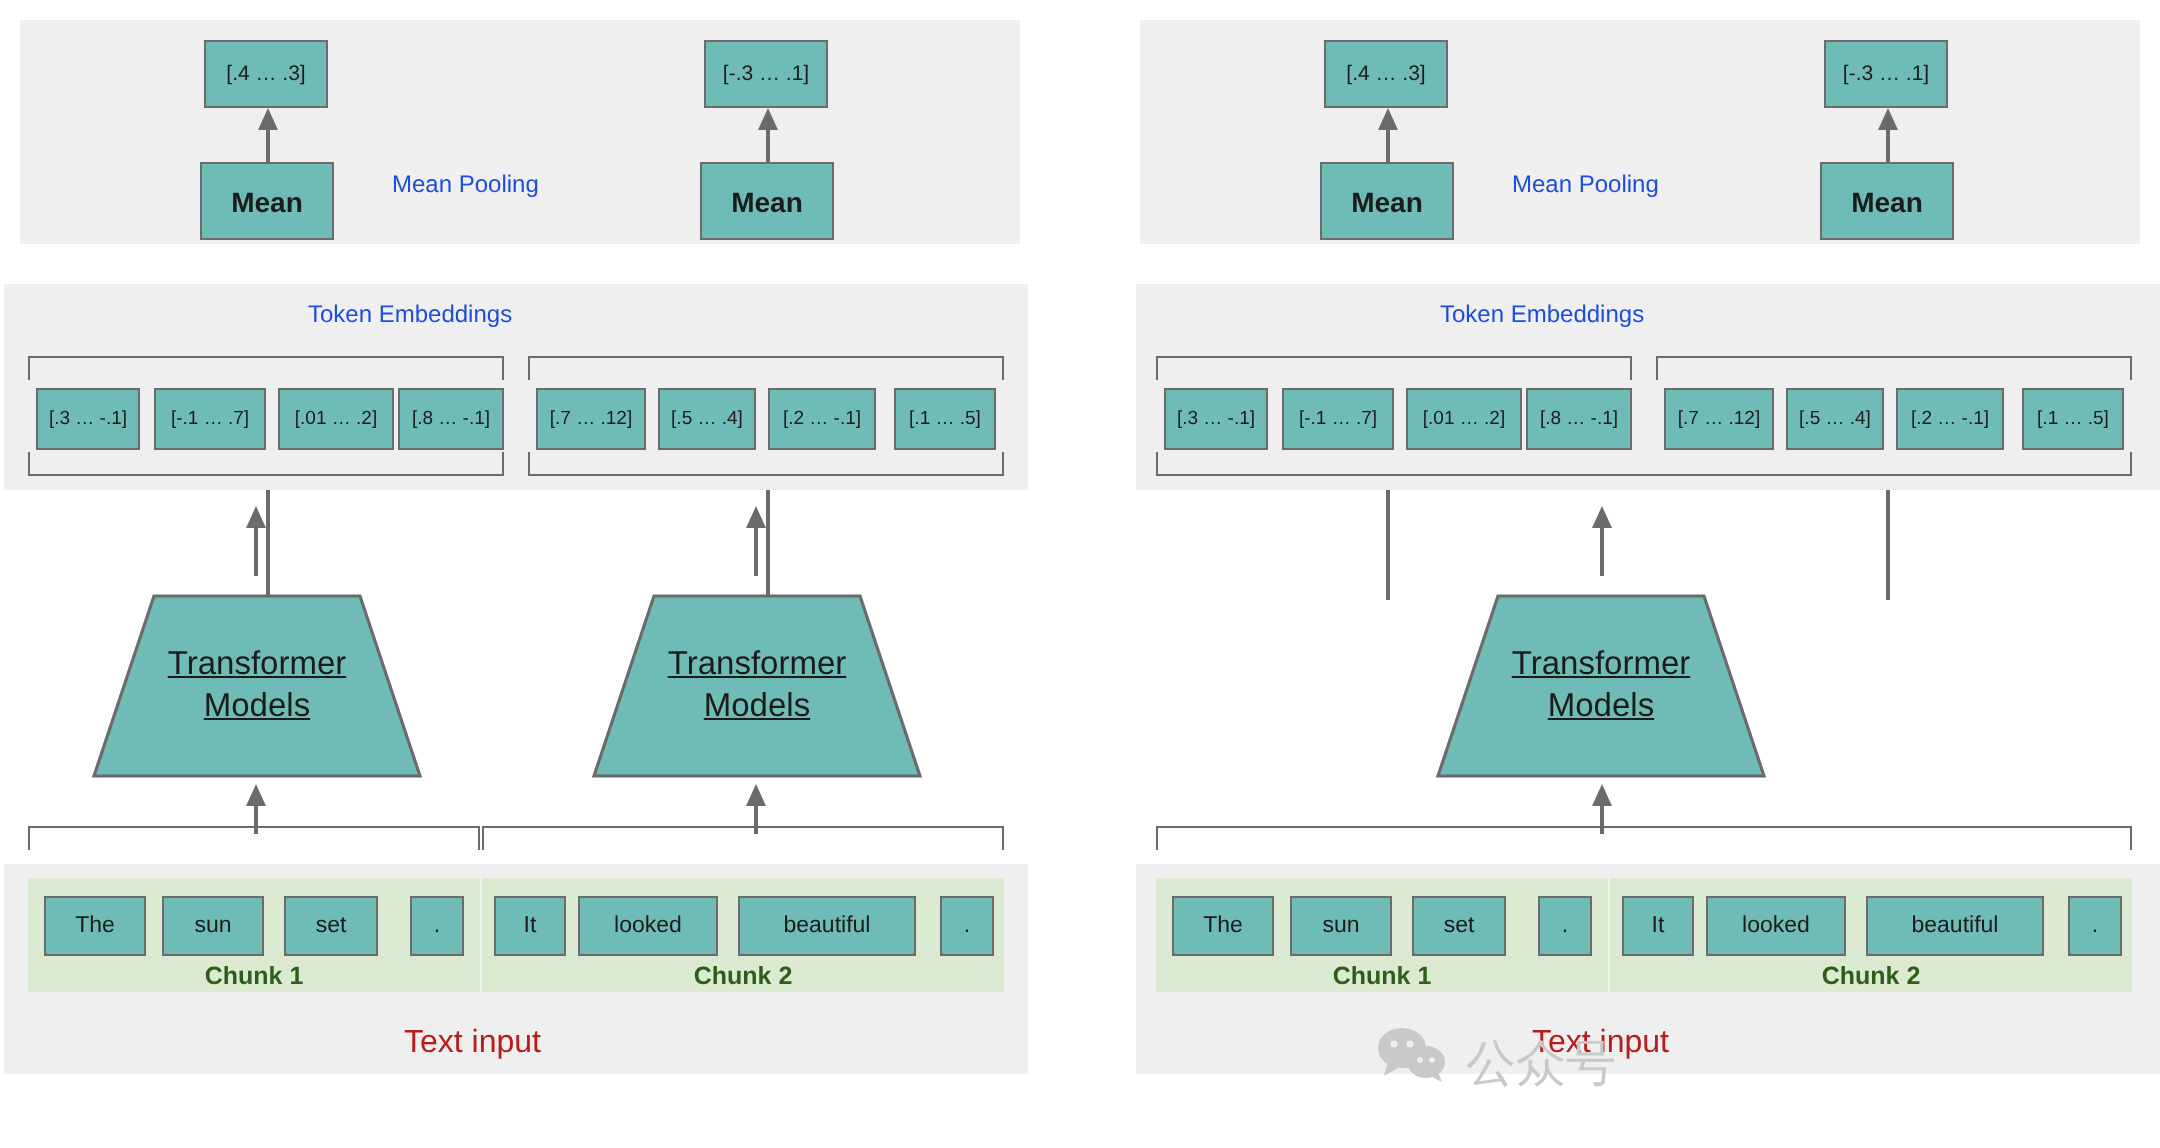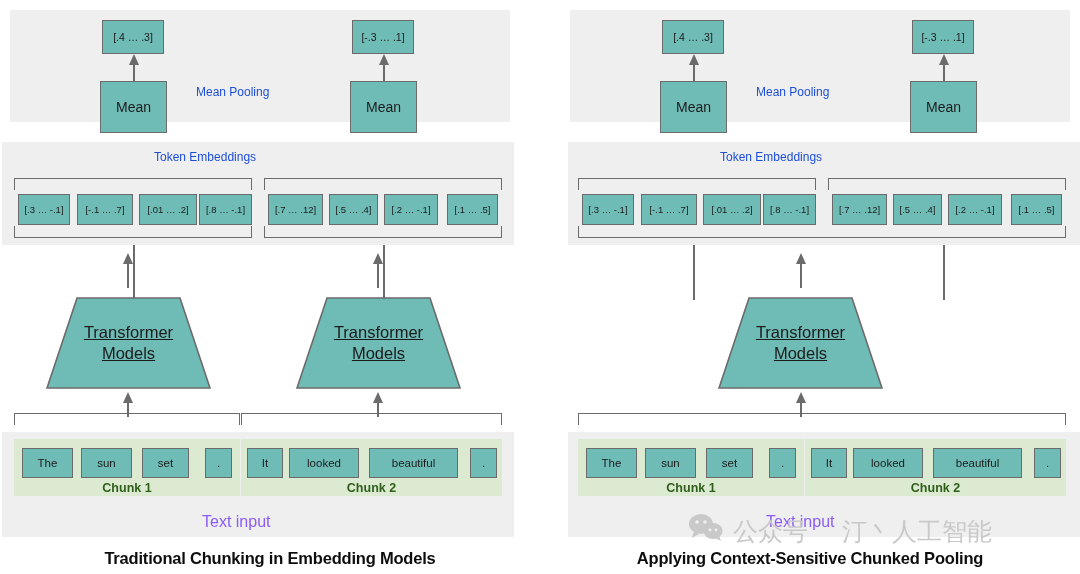--- a/index.html
+++ b/index.html
@@ -24,42 +24,42 @@
   .tealbox{
     position:absolute;
     background:#6fbcb7;
     border:1.5px solid #6b6b6b;
     box-sizing:border-box;
     display:flex;align-items:center;justify-content:center;
     color:#1b1b1b;
     white-space:nowrap;
   }
   .vec-out{height:34px;font-size:10.5px;}
-  .mean-box{height:52px;font-size:14px;}
+  .mean-box{height:39px;font-size:14px;font-weight:bold;}
   .tok-emb{height:31px;font-size:9.5px;}
   .word-box{height:30px;font-size:11.5px;}
 
   
   .trapz{position:absolute;}
   .trapz svg{display:block;}
   .trapz .tlabel{
     position:absolute;left:0;top:0;width:100%;height:100%;
     display:flex;flex-direction:column;align-items:center;justify-content:center;
     font-size:16.5px;color:#1b1b1b;line-height:1.25;pointer-events:none;text-decoration:underline;
   }
 
   
   .band-caption{
     position:absolute;
     font-size:12px;color:#1d4ed8;
     white-space:nowrap;
   }
   .text-caption{
     position:absolute;
-    font-size:16px;color:#8b5cf6;
+    font-size:16px;color:#b91c1c;
     white-space:nowrap;
   }
 
   
   .chunkstrip{position:absolute;background:#dbead0;}
   .chunklabel{
     position:absolute;
     font-size:12.5px;font-weight:bold;color:#2f5e1b;
     white-space:nowrap;text-align:center;
   }
@@ -209,21 +209,20 @@
   <div class="tealbox word-box" style="left:247px;top:448px;width:36px;">It</div>
   <div class="tealbox word-box" style="left:289px;top:448px;width:70px;">looked</div>
   <div class="tealbox word-box" style="left:369px;top:448px;width:89px;">beautiful</div>
   <div class="tealbox word-box" style="left:470px;top:448px;width:27px;">.</div>
 
   <div class="chunklabel" style="left:14px;top:481px;width:226px;">Chunk 1</div>
   <div class="chunklabel" style="left:241px;top:481px;width:261px;">Chunk 2</div>
 
   <div class="text-caption" style="left:202px;top:513px;">Text input</div>
 
-  <div class="fig-title">Traditional Chunking in Embedding Models</div>
 </div>
 
 <div class="panel right">
 
   <div class="band band-pool" style="left:30px;width:500px;"></div>
   <div class="band-caption" style="left:216px;top:85px;">Mean Pooling</div>
 
   <div class="tealbox vec-out" style="left:122px;top:20px;width:62px;">[.4 … .3]</div>
   <div class="tealbox vec-out" style="left:372px;top:20px;width:62px;">[-.3 … .1]</div>
 
@@ -311,32 +310,30 @@
   <div class="tealbox word-box" style="left:271px;top:448px;width:36px;">It</div>
   <div class="tealbox word-box" style="left:313px;top:448px;width:70px;">looked</div>
   <div class="tealbox word-box" style="left:393px;top:448px;width:89px;">beautiful</div>
   <div class="tealbox word-box" style="left:494px;top:448px;width:27px;">.</div>
 
   <div class="chunklabel" style="left:38px;top:481px;width:226px;">Chunk 1</div>
   <div class="chunklabel" style="left:265px;top:481px;width:261px;">Chunk 2</div>
 
   <div class="text-caption" style="left:226px;top:513px;">Text input</div>
 
-  <div class="fig-title">Applying Context-Sensitive Chunked Pooling</div>
 </div>
 
 <div class="wm">
   <span>
     <svg width="36" height="30" viewBox="0 0 36 30">
       <ellipse cx="13" cy="12" rx="12" ry="10" fill="#c9c9c9"></ellipse>
       <polygon points="6,19 4,26 11,22" fill="#c9c9c9"></polygon>
       <circle cx="9" cy="10" r="1.8" fill="#efefef"></circle>
       <circle cx="17" cy="10" r="1.8" fill="#efefef"></circle>
       <ellipse cx="25" cy="19" rx="9.5" ry="8" fill="#c9c9c9"></ellipse>
       <polygon points="31,24 33,29 27,26" fill="#c9c9c9"></polygon>
       <circle cx="22" cy="18" r="1.4" fill="#efefef"></circle>
       <circle cx="28" cy="18" r="1.4" fill="#efefef"></circle>
     </svg>
   </span>
   <span>公众号</span>
   <span class="wm-sep"></span>
-  <span>汀丶人工智能</span>
 </div>
 
 </body></html>

